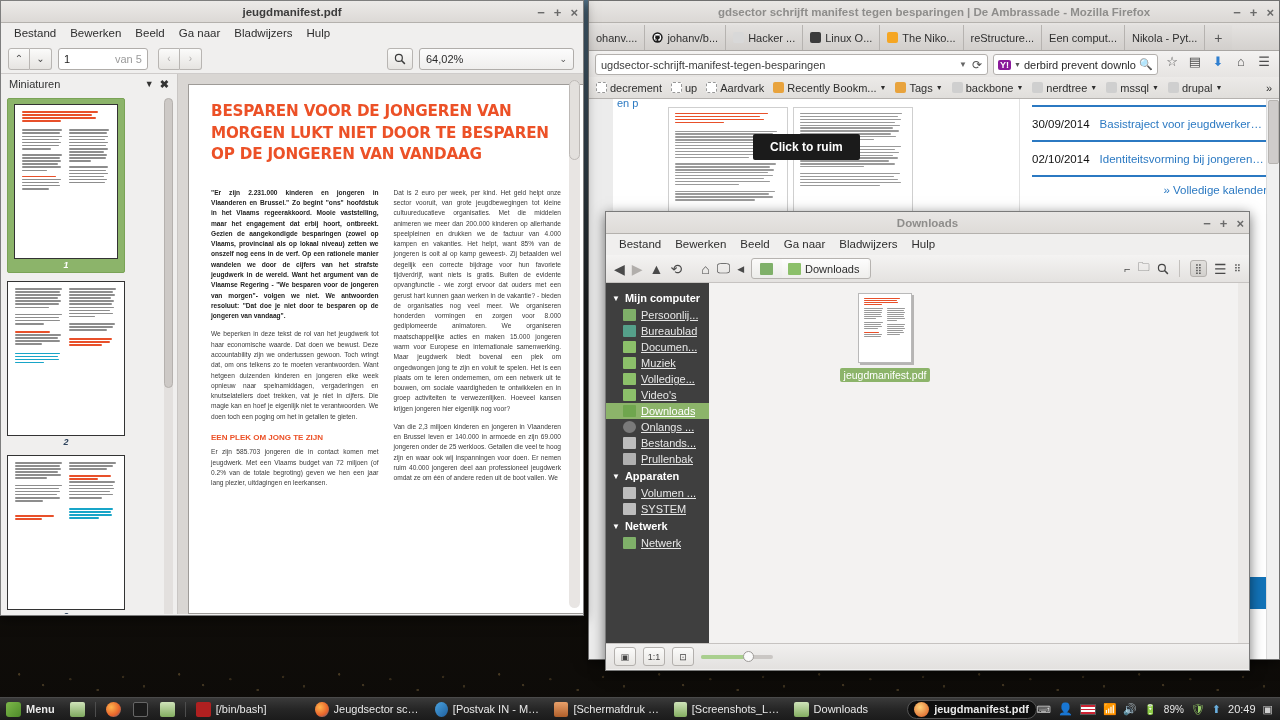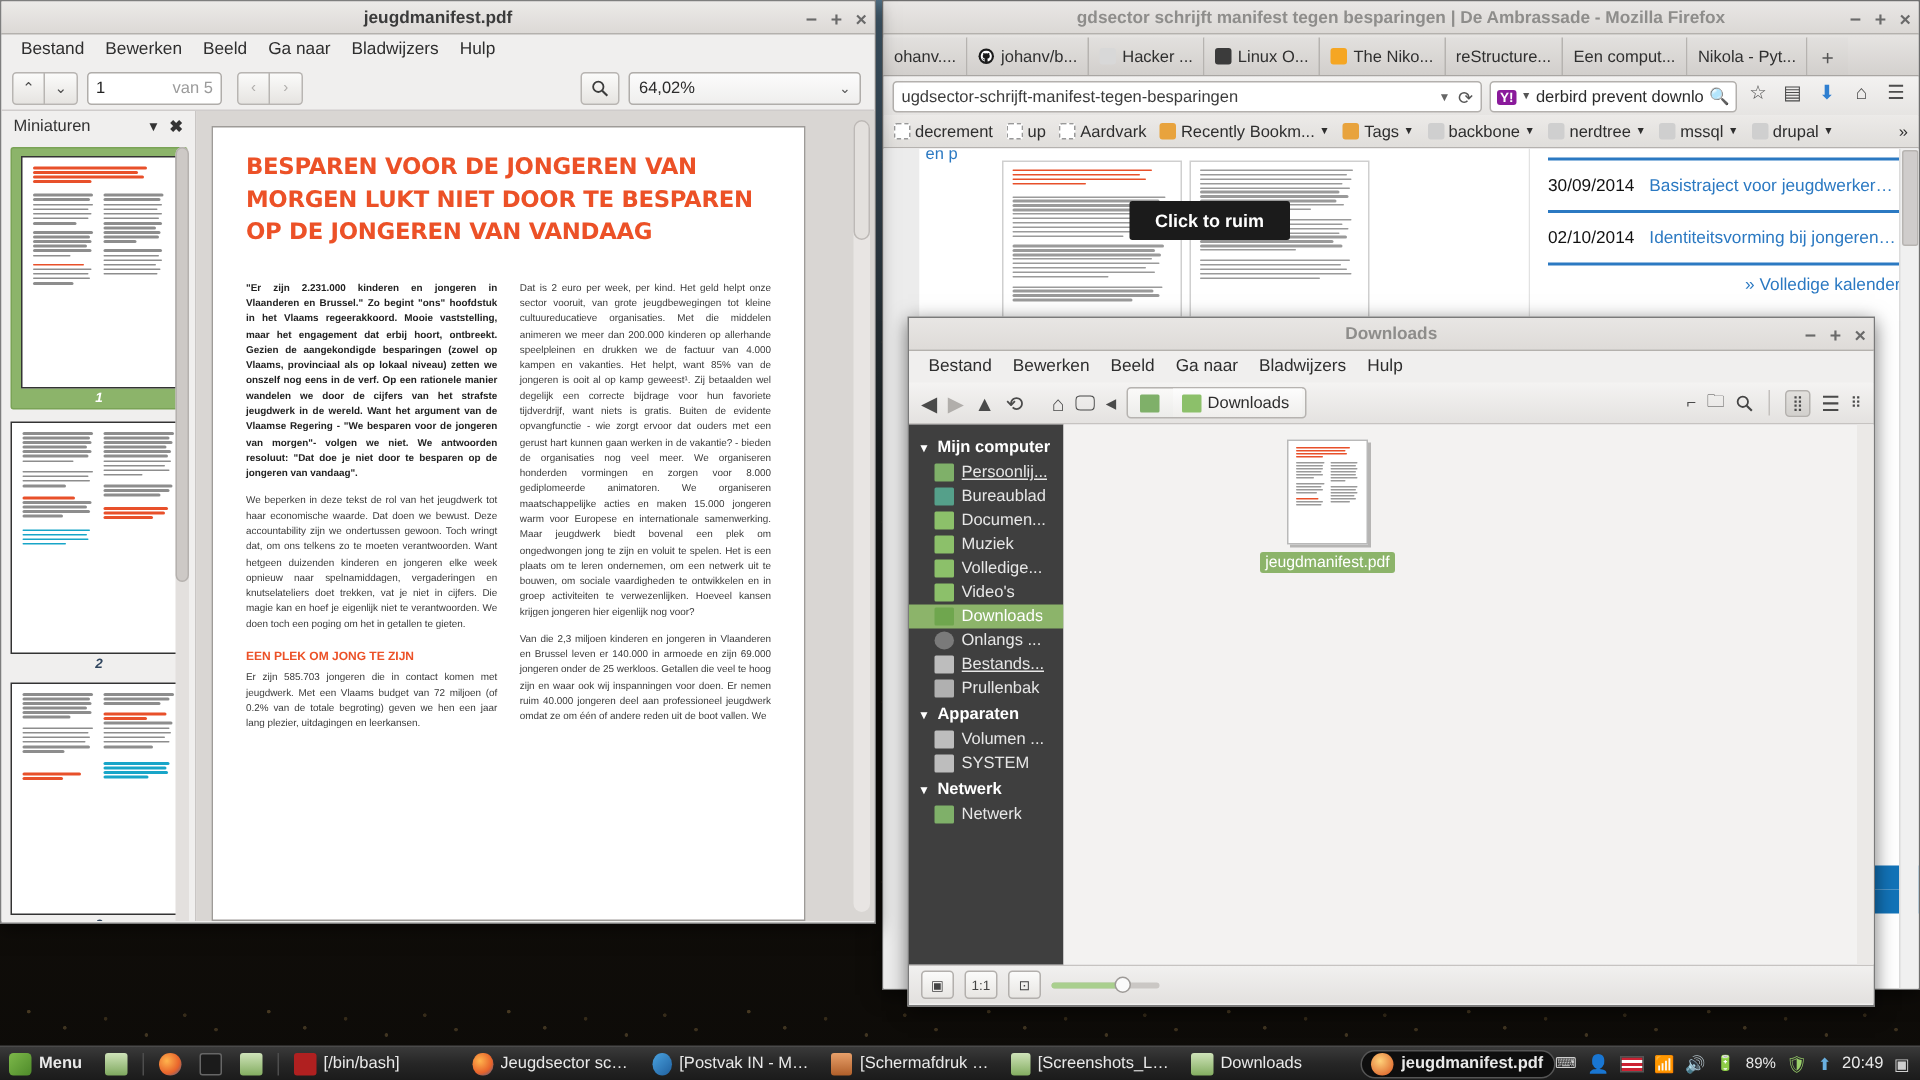--- a/index.html
+++ b/index.html
@@ -62,21 +62,21 @@
   .tb-group .tb-btn:first-child { border-radius:3px 0 0 3px; border-left-width:1px; }
   .tb-group .tb-btn:last-child { border-radius:0 3px 3px 0; }
   .pagebox { display:flex; align-items:center; height:22px; border:1px solid #b0adaa;
              background:#fff; border-radius:3px; padding:0 5px; font-size:11px; }
   .pagebox .cur { width:22px; color:#222; }
   .pagebox .tot { color:#9b9b9b;margin-left:29px; }
   .zoombox { height:22px; border:1px solid #b0adaa; background:linear-gradient(180deg,#fcfcfc,#efeeed);
              border-radius:3px; display:flex; align-items:center; justify-content:space-between;
              padding:0 6px; font-size:11px; color:#2b2b2b; }
   .pdf-body { display:flex; height:calc(100% - 22px - 22px - 30px); }
-  .thumbpane { width:130px; background:#f0efee; border-right:1px solid #c9c6c4; display:flex; flex-direction:column; }
+  .thumbpane { width:177px; background:#f0efee; border-right:1px solid #c9c6c4; display:flex; flex-direction:column; }
   .thumbpane-hdr { height:20px; display:flex; align-items:center; padding:0 8px;
                    font-size:11px; color:#333; gap:6px; }
   .thumbpane-hdr .t { flex:1; }
   .thumblist { flex:1; overflow:hidden; position:relative; padding:4px 0 0 6px; }
   .thumb { width:118px; margin-bottom:8px; }
   .thumb .page { background:#fff; border:1px solid #333; height:155px; padding:6px 7px; }
   .thumb.sel { background:#8cb46a; border:1px solid #7aa356; padding:5px 6px 2px 6px; border-radius:2px;}
   .thumb .cap { text-align:center; font-size:9px; color:#30455e; font-style:italic; font-weight:bold; padding-top:1px;}
   .thumb.sel .cap { color:#fff; }
   .tline { height:1.6px; background:#8d8d8d; margin-bottom:1.5px; border-radius:1px;}
@@ -162,21 +162,21 @@
   .fm-ic { color:#4a4a4a; font-size:14px; display:flex; align-items:center; }
   .crumbs { display:flex; align-items:center; height:21px; border:1px solid #b6b3b0; border-radius:3px;
             background:linear-gradient(180deg,#fbfaf9,#ececea); padding:0 2px; }
   .crumb { display:flex; align-items:center; gap:4px; padding:0 9px 0 6px; height:19px; font-size:11px; color:#2d2d2d;}
   .crumb.active { background:linear-gradient(180deg,#fdfdfd,#efeeec); }
   .fm-body { display:flex; height:calc(100% - 22px - 22px - 28px - 26px); }
   .fm-side { width:103px; background:#3f3f3f; color:#e7e7e7; font-size:11px; padding-top:6px;
              position:relative; }
   .sgroup { display:flex; align-items:center; gap:5px; padding:3px 4px 3px 6px; font-weight:bold; color:#fff;}
   .sitem { display:flex; align-items:center; gap:5px; padding:2px 4px 2px 17px; white-space:nowrap;
-           overflow:hidden; }
+           overflow:hidden;text-decoration:underline; }
   .sitem.sel { background:#8cb46a; color:#fff; }
   .sitem .lbl { overflow:hidden; text-overflow:ellipsis; }
   .sitem.ul .lbl { text-decoration:underline; }
   .sico { width:13px; height:12px; flex:0 0 auto; border-radius:1px; }
   .fm-files { flex:1; background:#f3f2f1; position:relative; }
   .file-item { position:absolute; left:130px; top:10px; width:92px; text-align:center; }
   .file-thumb { width:54px; height:70px; margin:0 auto; background:#fff; border:1px solid #b9b9b9;
                 box-shadow:2px 2px 0 rgba(0,0,0,.25); padding:4px 5px;}
   .file-name { margin-top:5px; font-size:10.5px; background:#8cb46a; color:#fff; display:inline-block;
                padding:1px 4px; border-radius:2px;}

